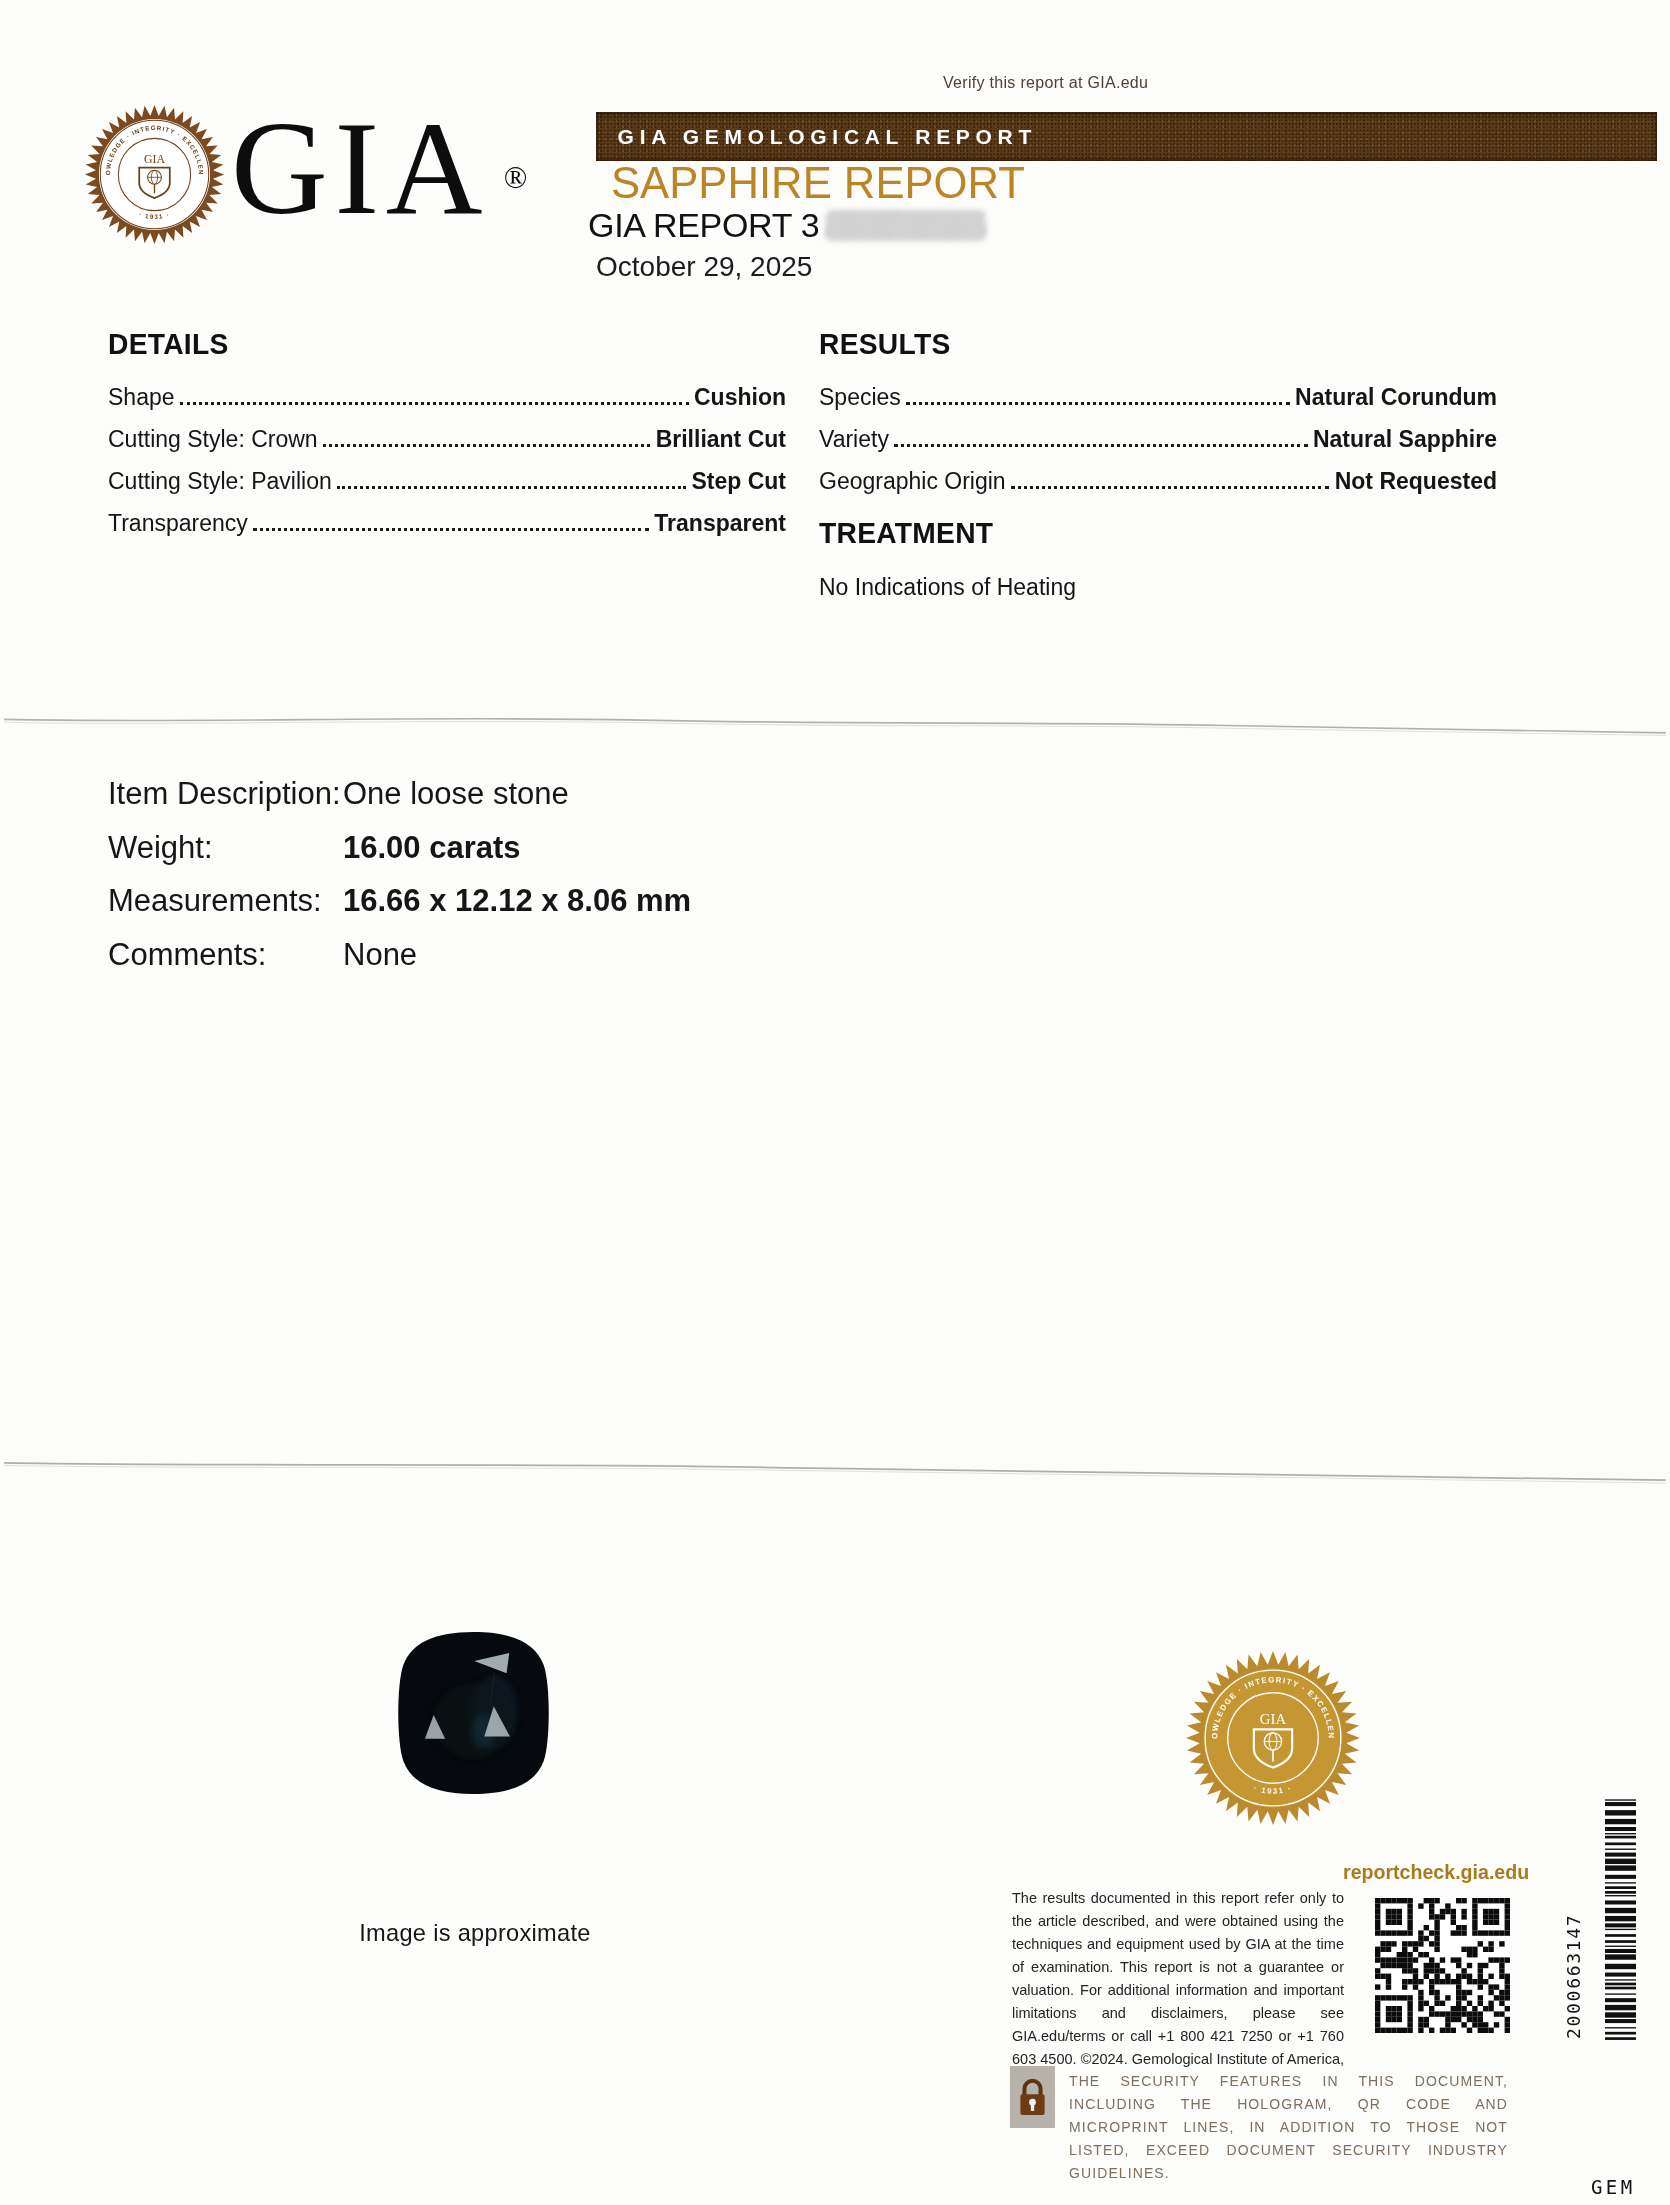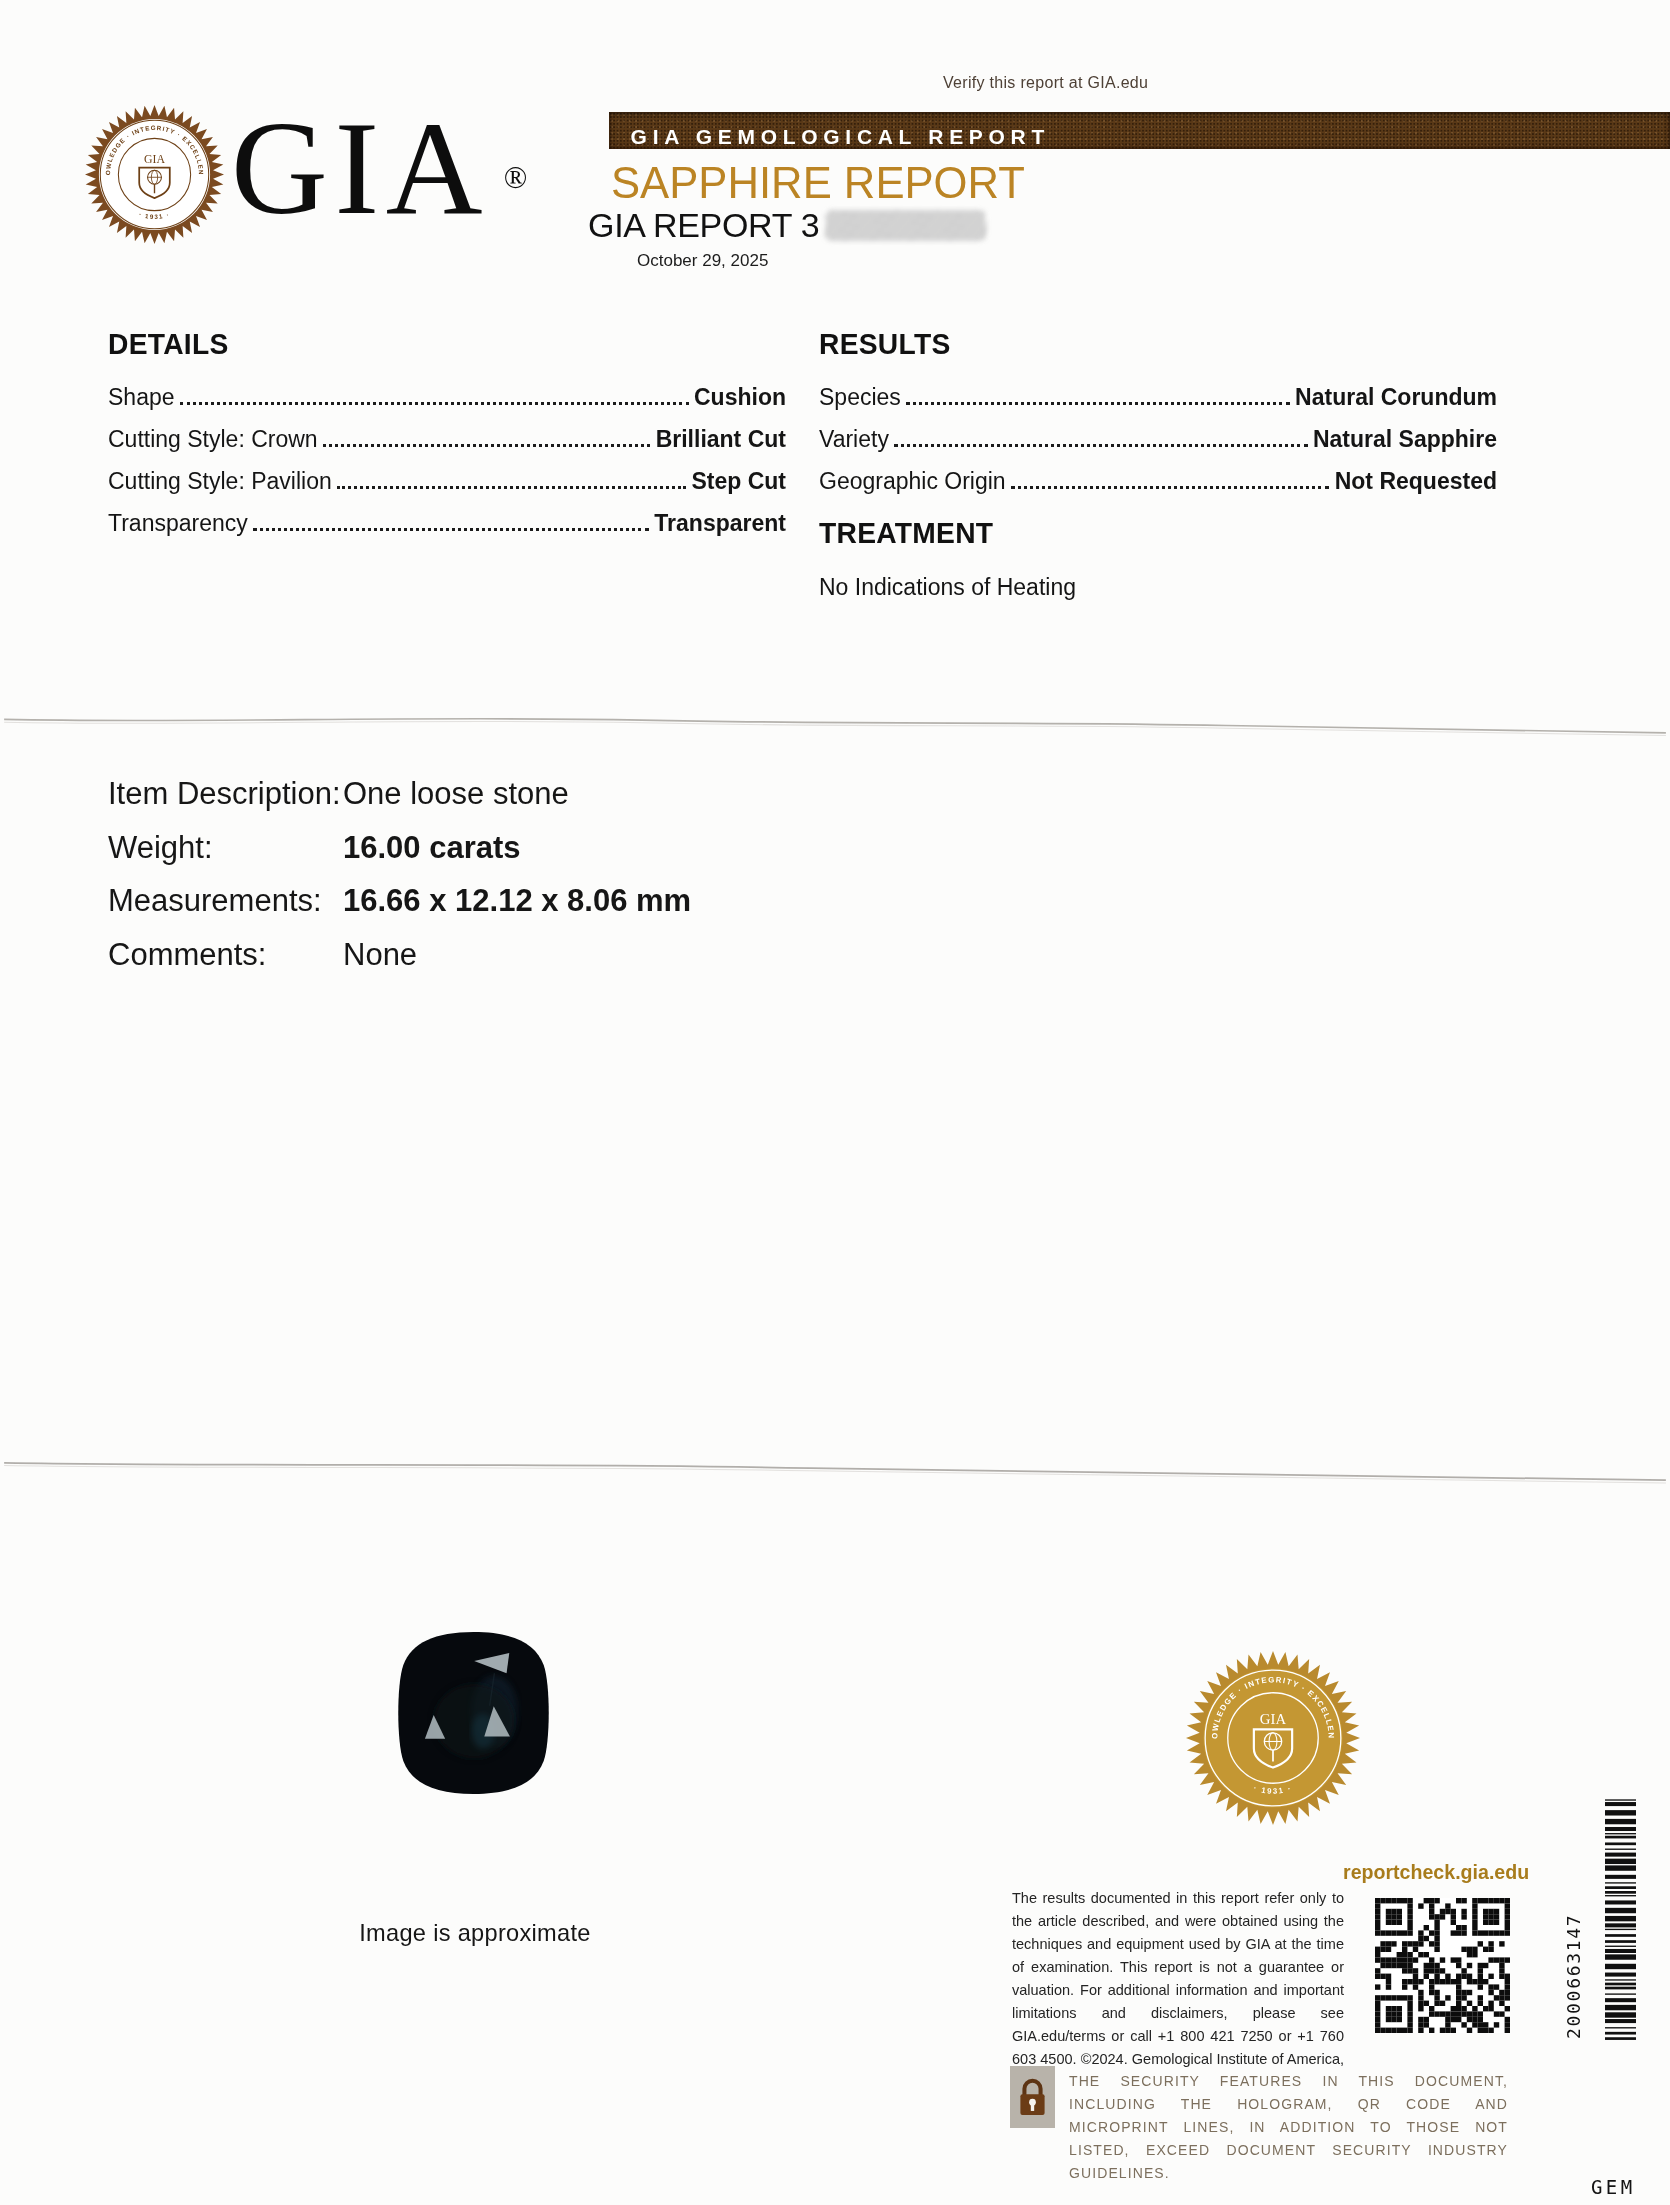--- a/index.html
+++ b/index.html
@@ -8,35 +8,35 @@
     background:#fcfcfb;color:#1a1a1a;
     font-family:"Liberation Sans",sans-serif;
   }
   .abs{position:absolute;}
 
   
   #logotype{left:231px;top:101px;font-family:"Liberation Serif",serif;font-size:134px;
     line-height:135px;letter-spacing:6.7px;color:#0d0d0d;}
   #logotype .reg{position:absolute;top:9.4px;right:-38px;font-size:31px;letter-spacing:0;}
   #verify{left:943px;top:74px;font-size:16px;color:#4e4136;letter-spacing:0.3px;font-weight:500;}
-  #banner{left:609px;top:112px;width:1061px;height:37px;background-color:#5a3917;
+  #banner{left:596px;top:112px;width:1061px;height:49px;background-color:#5a3917;
     background-image:radial-gradient(rgba(15,6,0,.5) 0.7px,transparent 0.9px),
                      radial-gradient(rgba(255,205,140,.16) 0.7px,transparent 0.9px);
     background-size:3.4px 3.4px,6px 6px;
     box-shadow:inset 0 2px 5.4px rgba(0,0,0,.45), inset 0 -2px 5.4px rgba(30,10,0,.5);}
   #banner span{display:block;line-height:49px;padding-left:21.6px;font-size:21px;font-weight:700;
     letter-spacing:5.7px;color:#ffffff;}
   #sapphire{left:611px;top:157px;font-size:45px;font-weight:500;color:#bb8424;
     transform:scaleX(.97);transform-origin:left;}
   #repnum{left:588px;top:206px;display:flex;align-items:center;font-size:34px;font-weight:500;
     letter-spacing:-0.3px;color:#121212;}
   #repnum .redact{width:161px;height:31px;margin-left:5.4px;border-radius:6.7px;
     background:repeating-linear-gradient(100deg,#9a9a9a 0 2px,#efefef 2px 4.7px);
     filter:blur(2.7px);opacity:.85;}
-  #repdate{left:637px;top:251px;font-size:17px;color:#1c1c1c;}
+  #repdate{left:596px;top:251px;font-size:28px;color:#1c1c1c;}
 
   
   .col{width:678px;}
   #details{left:108px;top:327px;}
   #results{left:819px;top:327px;}
   h2.sec{margin:0 0 23px 0;font-size:30px;font-weight:700;letter-spacing:0.3px;color:#111;
     transform:scaleX(.94);transform-origin:left;}
   .specrow{display:flex;align-items:baseline;font-size:23px;margin-bottom:15px;color:#151515;}
   .specrow .lab{white-space:nowrap;}
   .specrow .leader{flex:1;border-bottom:3px dotted #1b1b1b;margin:0 5.4px 5.4px 5.4px;min-width:20px;}

